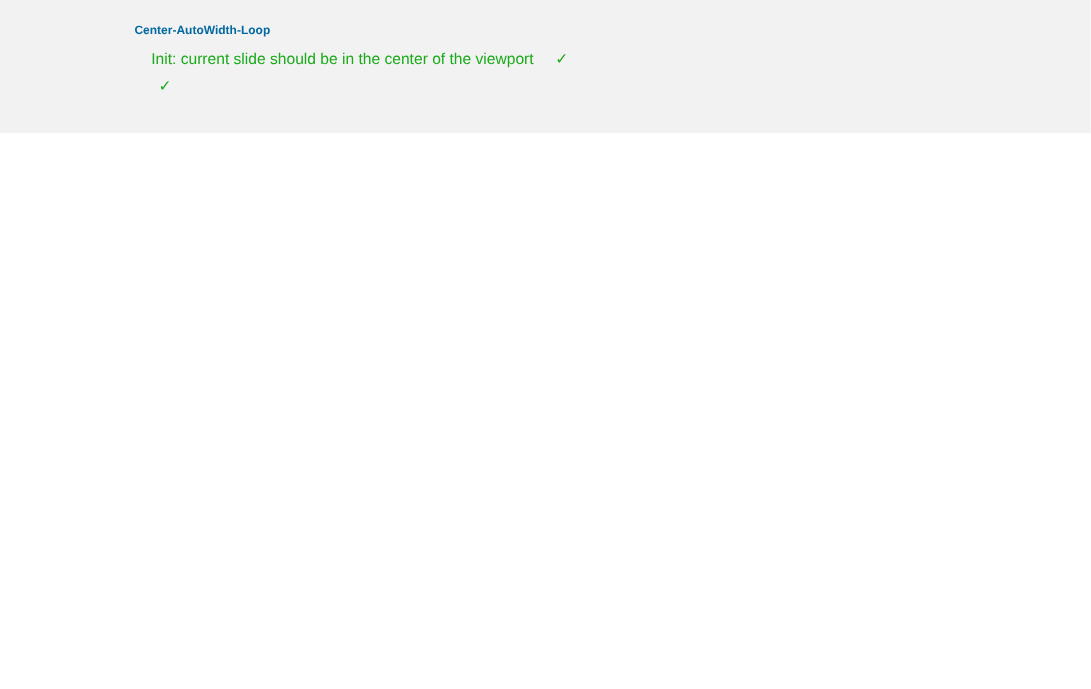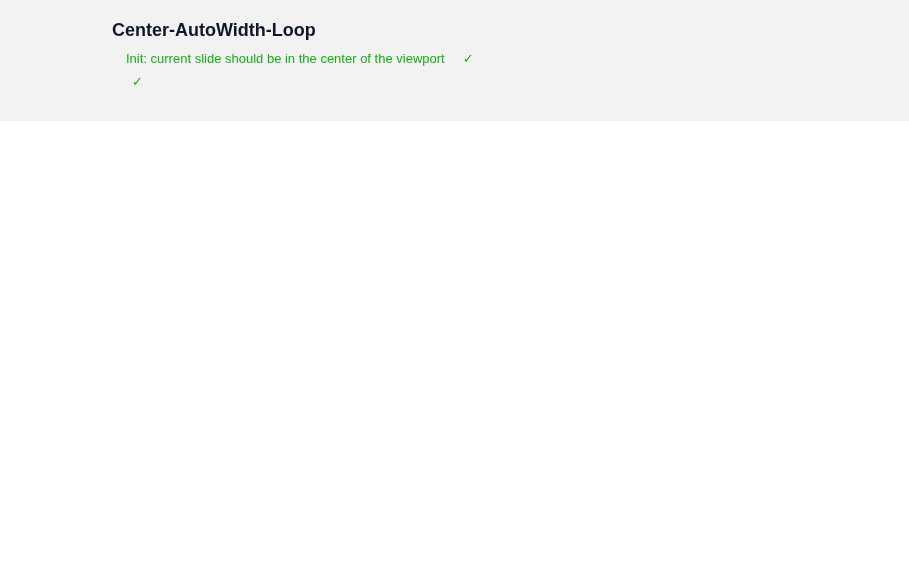--- a/index.html
+++ b/index.html
@@ -14,23 +14,23 @@
       height: 574px;
     }
     .test-panel {
       background: #f2f2f2;
       padding: 20px 0 24px 0;
     }
     .test-suite {
       padding-left: 112px;
     }
     .suite-title {
-      font-size: 18px;
+      font-size: 10px;
       font-weight: bold;
-      color: #0f172a;
+      color: #0369a1;
       margin-bottom: 10px;
     }
     .test-row {
       display: flex;
       align-items: flex-end;
       margin-bottom: 8px;
       padding-left: 14px;
       gap: 12px;
     }
     .test-text {

